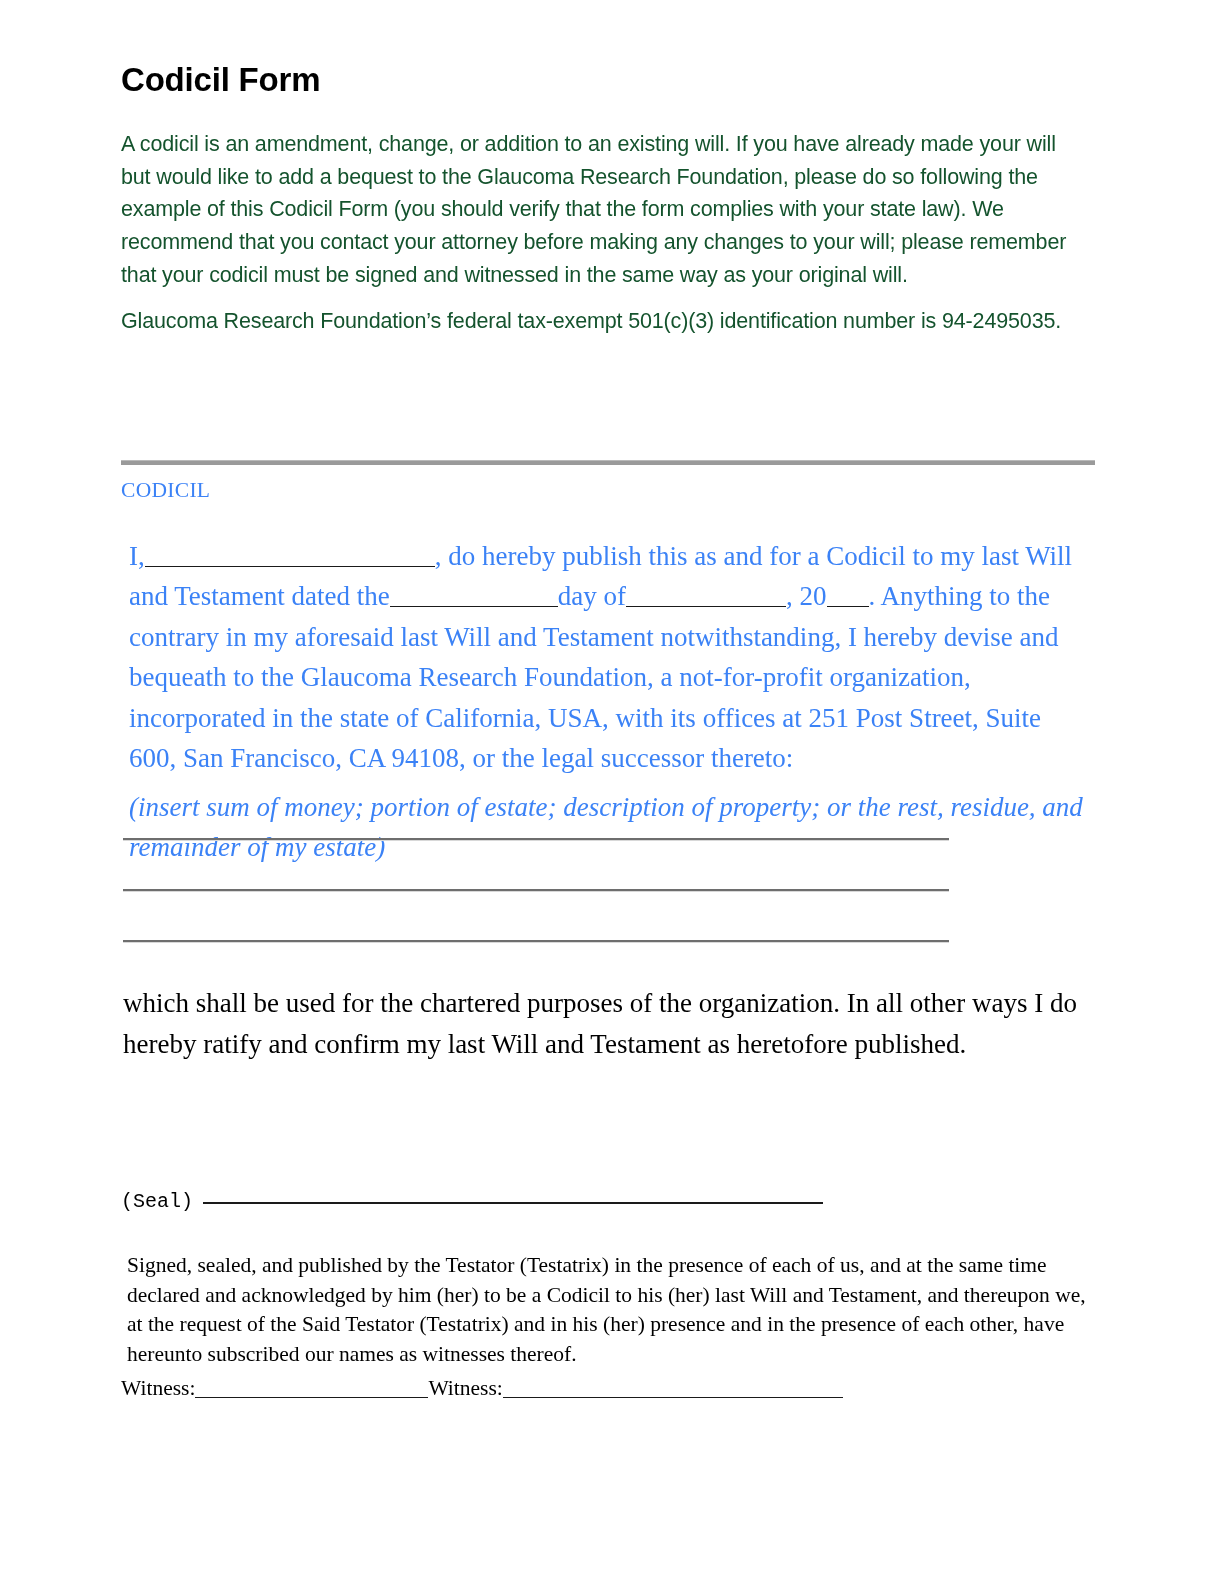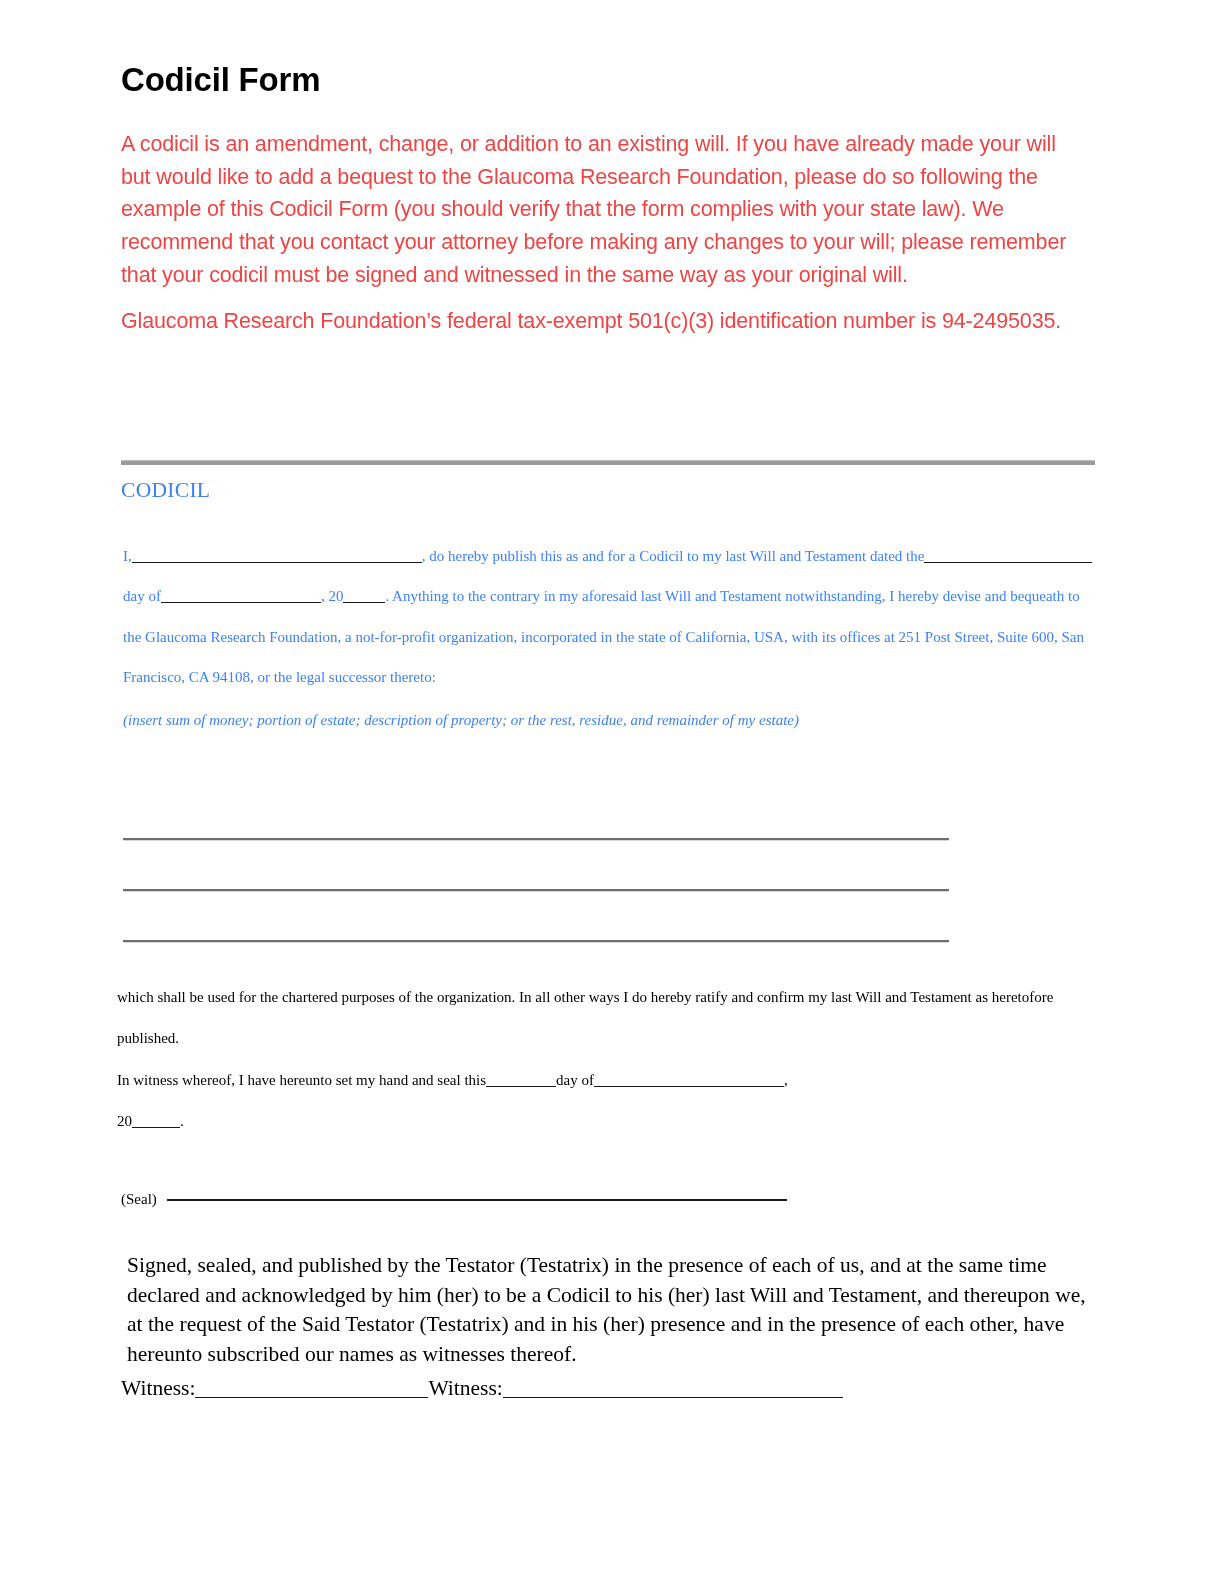--- a/index.html
+++ b/index.html
@@ -44,21 +44,21 @@
     letter-spacing: -0.2px;
     margin: 0 0 30px 0;
     color: #000;
   }
 
   .intro-para {
     font-family: "Liberation Sans", "DejaVu Sans", sans-serif;
     font-size: 21.5px;
     line-height: 32.6px;
     margin: 0;
-    color: #ef4444;
+    color: #14532d;
     letter-spacing: -0.15px;
   }
 
   .intro-para + .intro-para {
     margin-top: 14px;
   }
 
   
   .divider {
     position: absolute;
@@ -82,22 +82,22 @@
   }
 
   .codicil-heading {
     font-size: 21.5px;
     line-height: 1.2;
     margin: 0 0 32px 0;
     letter-spacing: 0.3px;
   }
 
   .legal-para {
-    margin: 2px;
-    font-size: 15px;
+    margin: 8px;
+    font-size: 27px;
     line-height: 40.5px;
     text-align: left;
   }
 
   .legal-para.italic {
     font-style: italic;
   }
 
   .blank {
     display: inline-block;
@@ -141,22 +141,22 @@
     font-size: 21.5px;
     line-height: 40.5px;
   }
 
   
   .seal-row {
     position: absolute;
     left: 121px;
     top: 1190px;
     width: 900px;
-    font-family: Liberation Serif, serif;
-    font-size: 15px;
+    font-family: Liberation Mono, monospace;
+    font-size: 20px;
     line-height: 1.2;
     display: flex;
     align-items: baseline;
   }
   .seal-label { white-space: nowrap; }
   .seal-rule {
     display: inline-block;
     margin-left: 10px;
     width: 620px;
     height: 0;
@@ -223,21 +223,20 @@
 
   <div class="fill-lines">
     <div class="fill-line"></div>
     <div class="fill-line"></div>
     <div class="fill-line"></div>
   </div>
 
   <div class="closing">
     <p class="legal-para">which shall be used for the chartered purposes of the organization. In all other ways I do hereby ratify and confirm my last Will and Testament as heretofore published.</p>
 
-    <p class="legal-para"><span>In witness whereof, I have hereunto set my hand and seal this</span><span class="blank w-day2"></span><span>day of</span><span class="blank w-month2"></span><span>,</span><br><span>20</span><span class="blank w-year2"></span><span>.</span></p>
   </div>
 
   <div class="seal-row">
     <span class="seal-label">(Seal)</span>
     <span class="seal-rule"></span>
   </div>
 
   <p class="attestation">Signed, sealed, and published by the Testator (Testatrix) in the presence of each of us, and at the same time declared and acknowledged by him (her) to be a Codicil to his (her) last Will and Testament, and thereupon we, at the request of the Said Testator (Testatrix) and in his (her) presence and in the presence of each other, have hereunto subscribed our names as witnesses thereof.</p>
 
   <div class="witness-row"><span>Witness:</span><span class="witness-blank one"></span><span>Witness:</span><span class="witness-blank two"></span></div>

